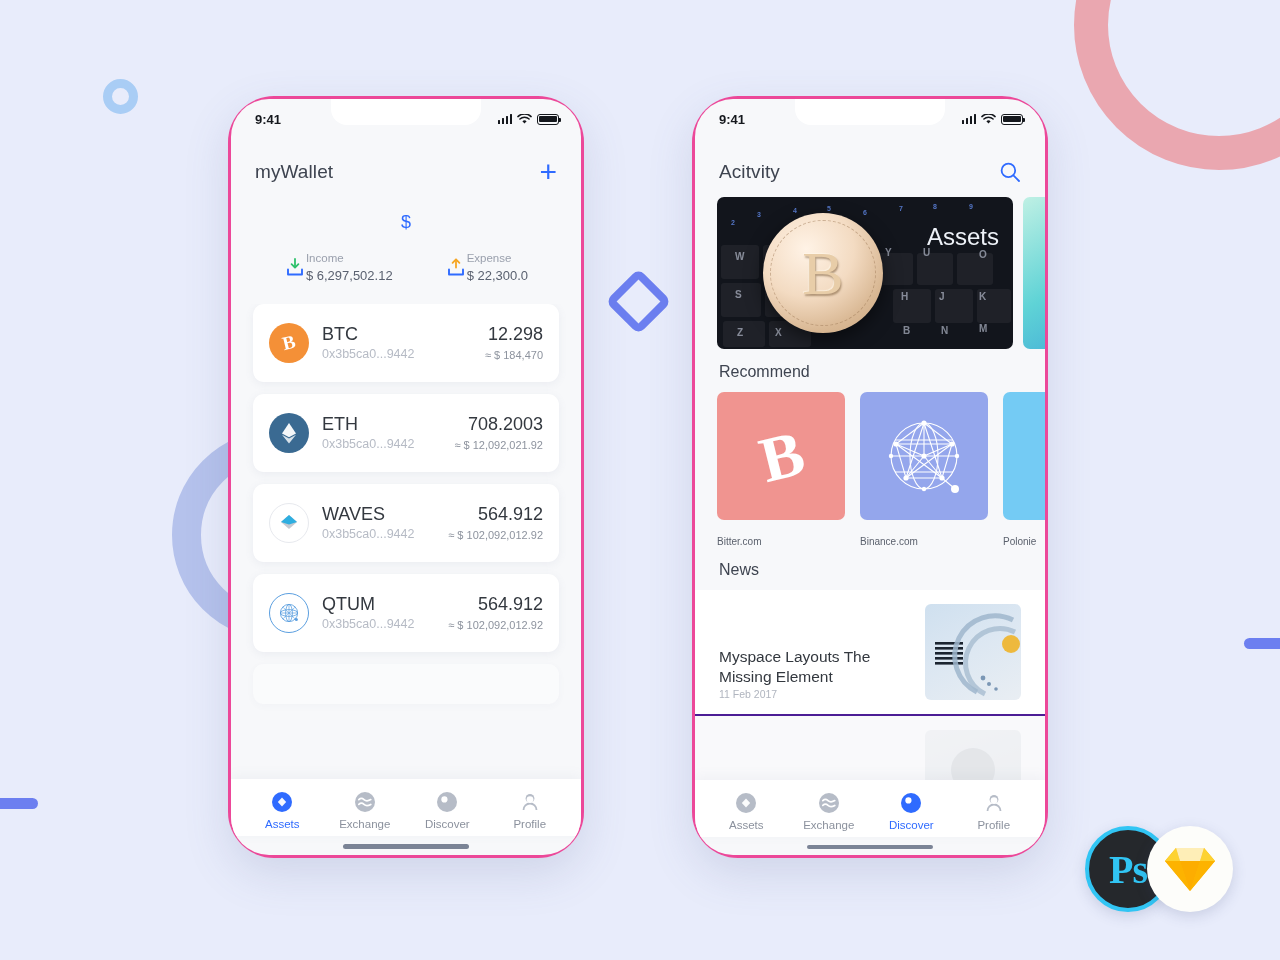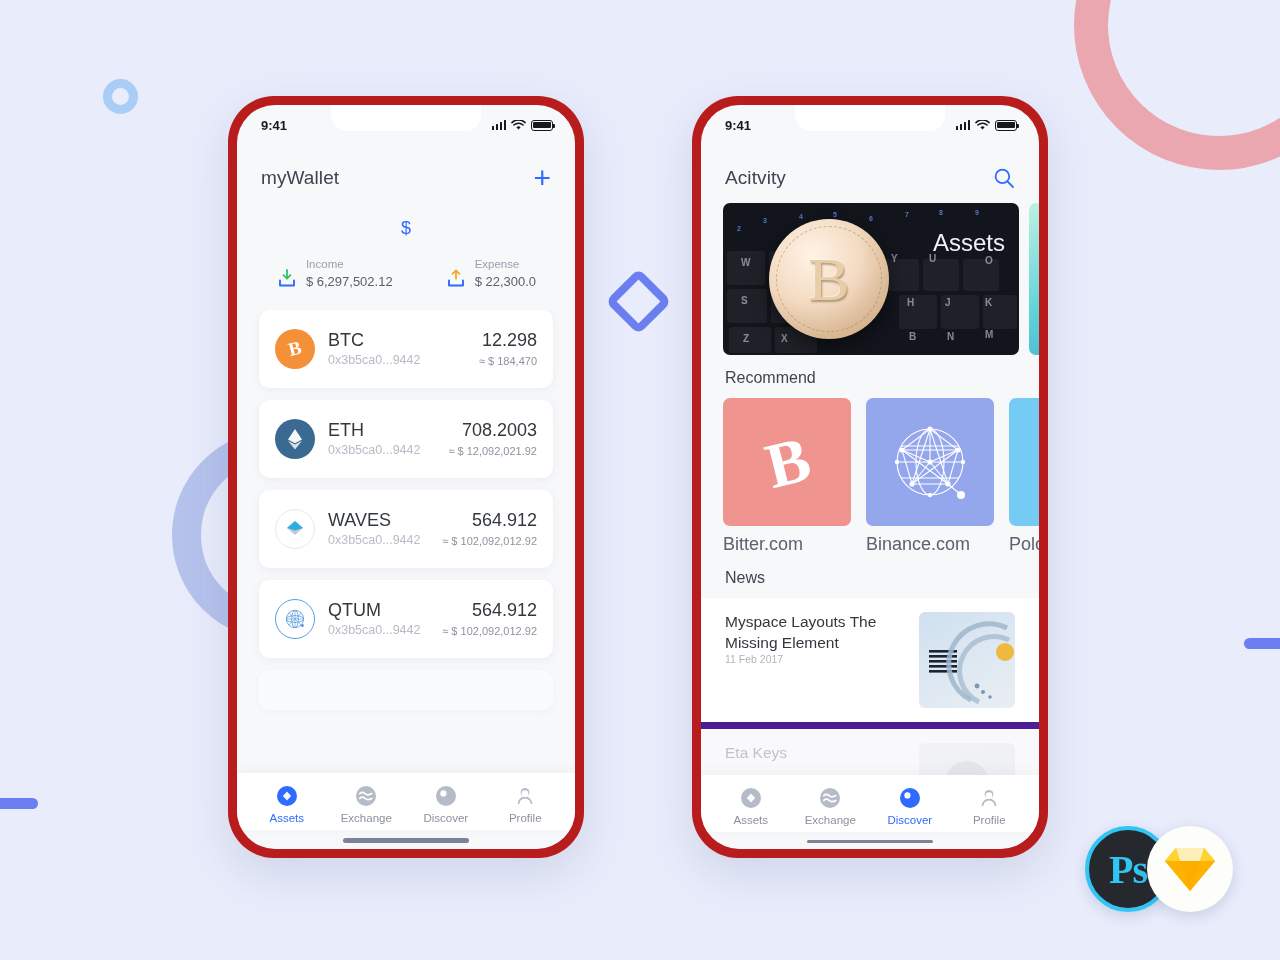--- a/index.html
+++ b/index.html
@@ -56,24 +56,24 @@
            box-shadow: 0 4px 14px rgba(60,70,120,.18); }
   .badge-ps { left: 0; top: 0; background: #25282c; border: 4px solid #31c5f4; }
   .badge-ps span { color: #31c5f4; font-size: 40px; font-weight: bold;
                    font-family: "Liberation Serif", serif; letter-spacing: -1px; }
   .badge-sketch { left: 62px; top: 0; background: #fdfdfa; }
 
   
   .phone {
     position: absolute;
     width: 356px; height: 762px;
-    background: #b91c1c;
+    background: #ec4899;
     border-radius: 46px;
     box-shadow: 0 16px 44px rgba(90,100,150,.17);
-    padding: 9px;
+    padding: 3px;
   }
   .phone-left  { left: 228px; top: 96px; }
   .phone-right { left: 692px; top: 96px; }
   .screen {
     position: relative;
     width: 100%; height: 100%;
     background: #f7f8fa;
     border-radius: 38px;
     overflow: hidden;
     display: flex; flex-direction: column;
@@ -112,21 +112,21 @@
   }
   .app-title { font-size: 19px; color: #3e4450; letter-spacing: .1px; }
   .plus-btn { font-size: 30px; color: #2f6bff; line-height: 20px; font-weight: 300; cursor: pointer; }
 
   
   .balance-block { flex: 0 0 auto; text-align: center; padding: 6px 0 20px; }
   .balance-row { display:flex; align-items:flex-start; justify-content:center; gap: 4px; }
   .bal-cur { font-size: 18px; color: #2f6bff; margin-top: 9px; font-weight: 400; }
   .bal-amt { font-size: 38px; color: #2f6bff; font-weight: 500; letter-spacing: -.5px; line-height: 1.05; }
   .io-row { display:flex; justify-content:center; gap: 52px; margin-top: 18px; }
-  .io-item { display:flex; align-items:flex-end; gap: 8px; }
+  .io-item { display:flex; align-items:center; }
   .io-txt { text-align:left; }
   .io-label { font-size: 11.5px; color: #9aa0ad; line-height: 1.35; }
   .io-val { font-size: 13px; color: #5a6170; line-height: 1.35; }
 
   
   .asset-scroll { flex: 1 1 auto; padding: 0 22px; position: relative; overflow: hidden; }
   .asset-card {
     background: #fff; border-radius: 11px; margin-bottom: 12px;
     box-shadow: 0 2px 9px rgba(110,120,150,.09);
     display: flex; align-items: center;
@@ -176,25 +176,25 @@
   .btc-coin span { font-size: 62px; color: #e8cda8; font-family: "Liberation Serif", serif;
                    text-shadow: 1px 2px 2px rgba(120,90,55,.55), -1px -1px 1px rgba(255,248,235,.6); }
   .banner-word { position: absolute; right: 14px; top: 26px; font-size: 24px; color: #eef2f8; }
 
   
   .sec-title { flex:0 0 auto; font-size: 16px; color: #3e4450; padding: 14px 24px 11px; }
   .rec-row { flex: 0 0 auto; display:flex; gap: 15px; padding-left: 22px; overflow: hidden; }
   .rec-item { flex: 0 0 auto; width: 128px; }
   .rec-tile { width: 128px; height: 128px; border-radius: 7px;
               display:flex; align-items:center; justify-content:center; }
-  .rec-lbl { font-size: 18px; color: #5b616d; margin-top: 8px; }
+  .rec-lbl { font-size: 10px; color: #5b616d; margin-top: 16px; }
 
   .news-list { flex: 1 1 auto; overflow: hidden; position: relative; }
-  .news-item { display:flex; padding: 14px 24px 14px 24px; border-bottom: 7px solid #4c1d95;
-               background: #fff; align-items: flex-start; }
+  .news-item { display:flex; padding: 14px 24px 14px 24px; border-bottom: 2px solid #4c1d95;
+               background: #fff; align-items: flex-end; }
   .news-txt { flex: 1 1 auto; display:flex; flex-direction: column; justify-content: space-between; padding-right: 12px; }
   .news-title { font-size: 15.5px; color: #33383f; line-height: 1.33; }
   .news-date { font-size: 10.5px; color: #b0b5bf; }
   .news-thumb { flex: 0 0 auto; width: 96px; height: 96px; border-radius: 6px; overflow: hidden;
                 position: relative; }
   .thumb-a { background: linear-gradient(150deg,#cfe0ef 0%,#dce7f2 45%,#e9eef3 100%); }
   .thumb-b { background: linear-gradient(160deg,#e3e6ea 0%,#d2d6dc 100%); }
   .news-item.faded { opacity: .28; }
 </style>
 </head>

